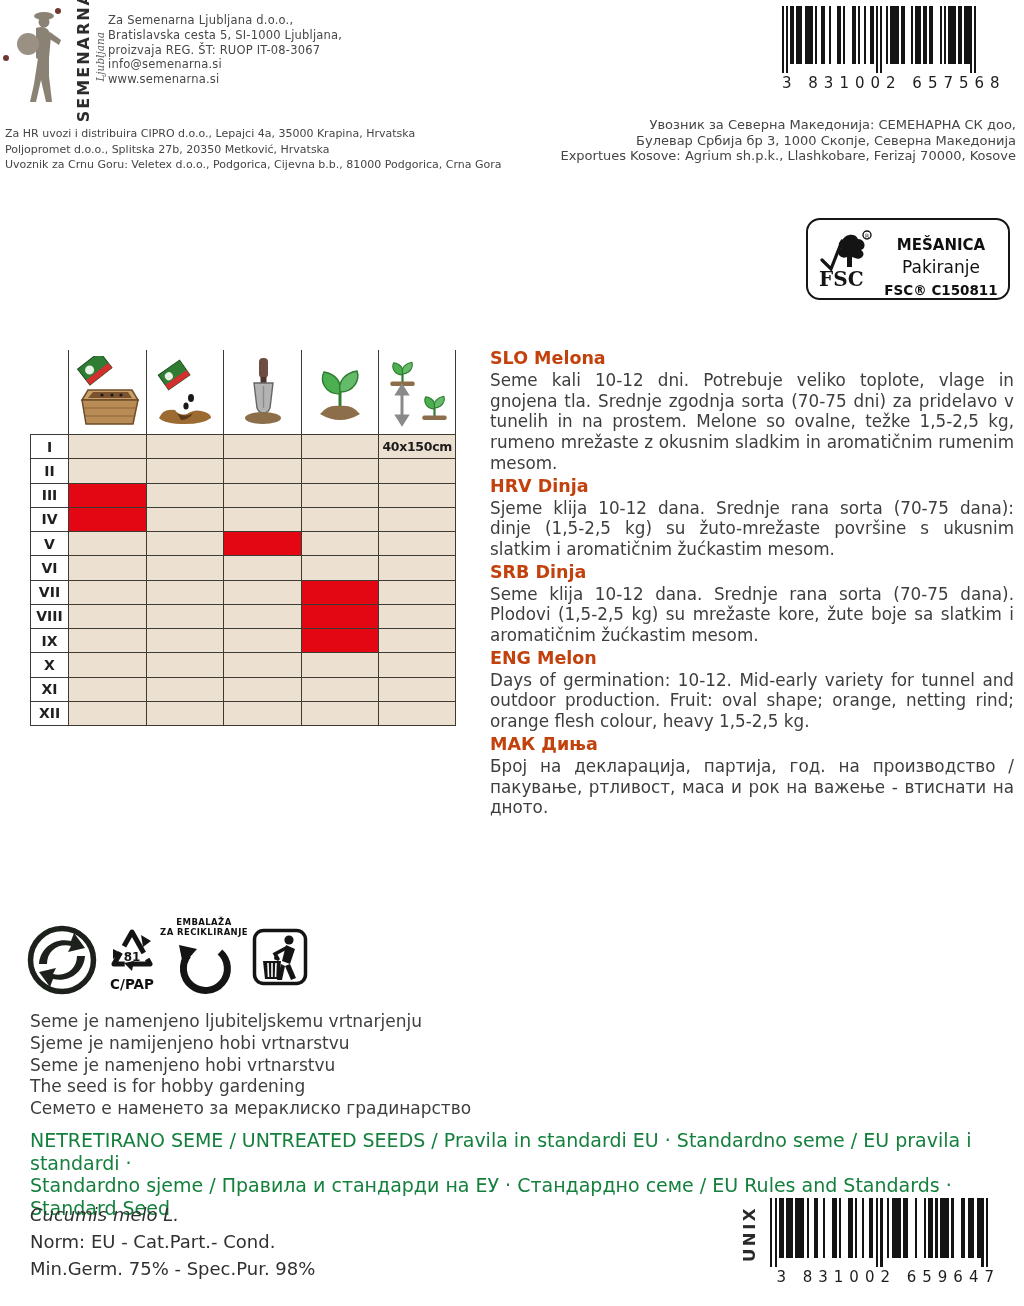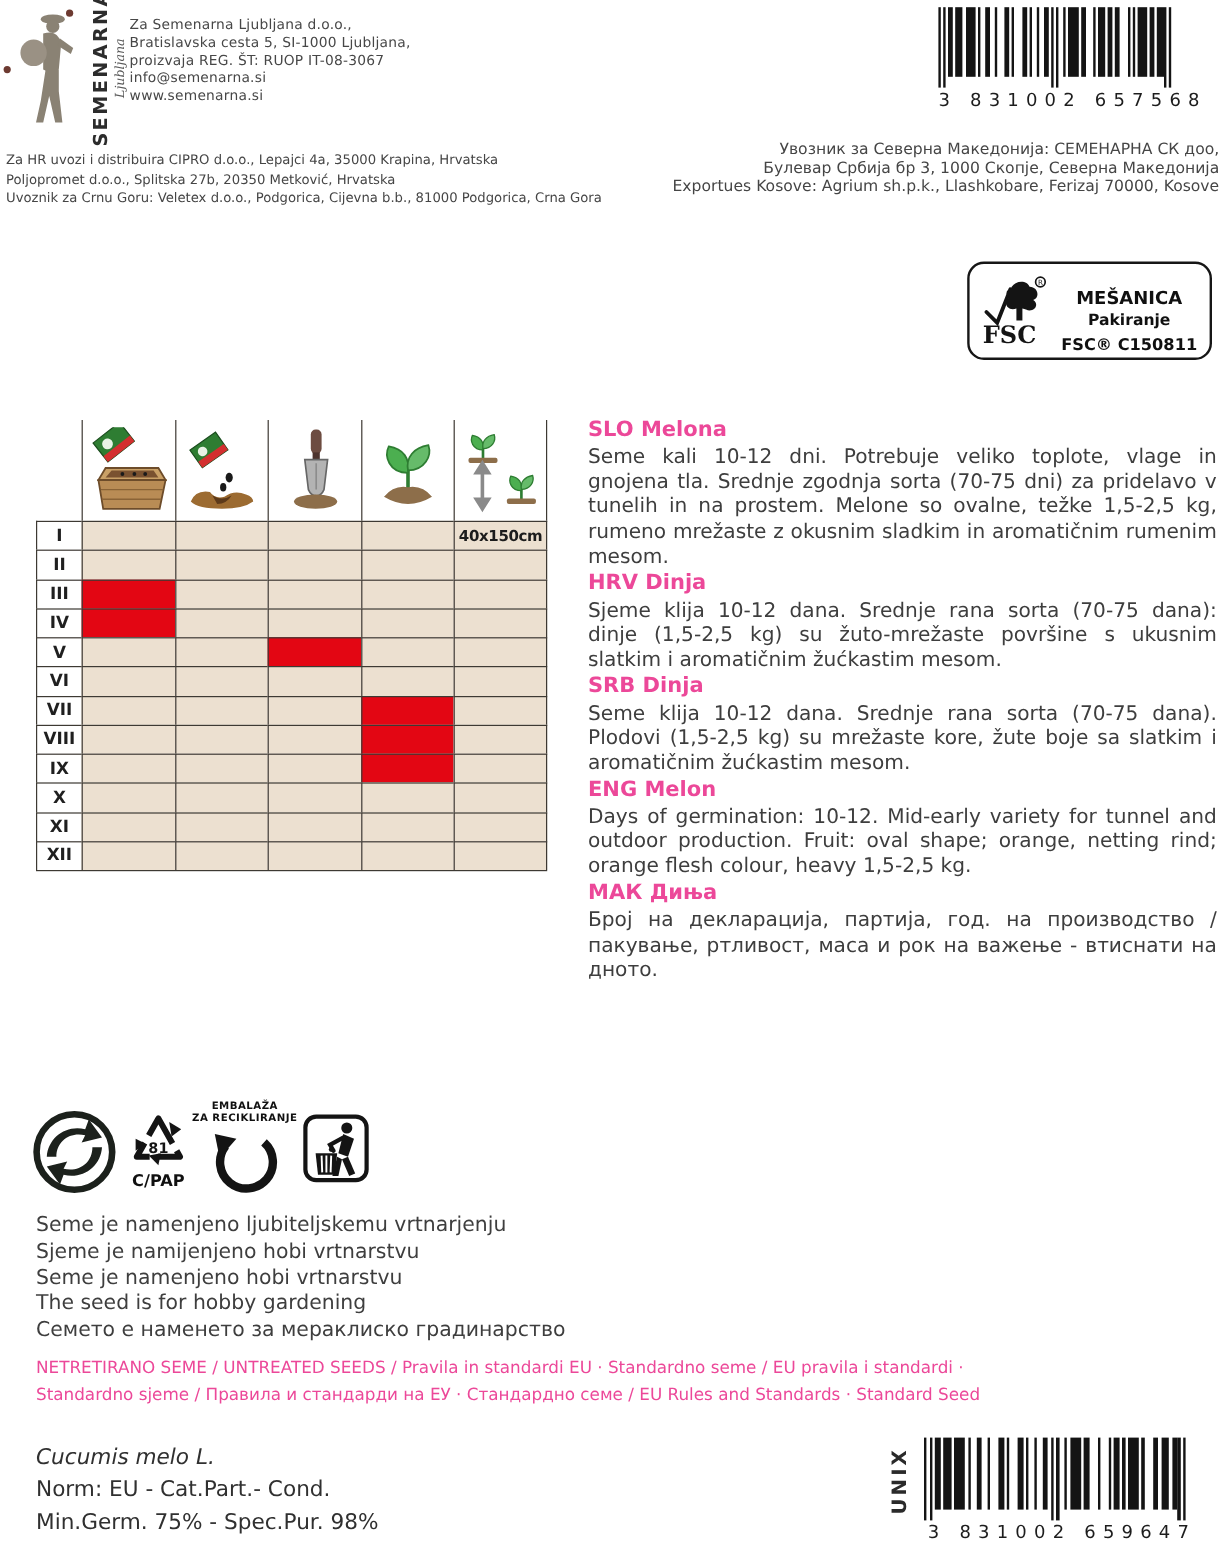--- a/index.html
+++ b/index.html
@@ -12,69 +12,69 @@
 .logo-figure{left:14px;top:6px;}
 .brand{left:74px;top:8px;height:98px;display:flex;align-items:center;}
 .brand-main{writing-mode:vertical-rl;transform:rotate(180deg);font-weight:bold;font-size:16px;letter-spacing:2px;color:#2c2c2c;}
 .brand-sub{writing-mode:vertical-rl;transform:rotate(180deg);font-family:"DejaVu Serif",serif;font-style:italic;font-size:10.5px;color:#5a5a5a;margin-left:1px;}
 .brand-dot{width:6px;height:6px;border-radius:50%;background:#6d3a31;}
 .dot-a{left:55px;top:8px;}
 .dot-b{left:3px;top:55px;}
 .addr{left:108px;top:13px;font-size:11.5px;line-height:14.8px;color:#474747;letter-spacing:.2px;}
 
 
-.bc{text-align:center;}
+.bc{text-align:right;}
 .bc-top{left:782px;top:6px;width:210px;}
 .bc-bottom{left:770px;top:1198px;width:230px;}
 .bc-bars{white-space:nowrap;font-size:0;text-align:left;}
 .bc-bars i{display:inline-block;vertical-align:top;}
 .bc-digits{font-size:15px;letter-spacing:6px;color:#1d1d1d;margin-top:1px;white-space:nowrap;}
 .unix{left:740px;top:1206px;writing-mode:vertical-rl;transform:rotate(180deg);font-size:16.5px;font-weight:bold;letter-spacing:2.5px;color:#2a2a2a;}
 
 
 .dist-left{left:5px;top:126px;font-size:11px;line-height:15.6px;color:#454545;}
 .dist-right{right:8px;top:117px;font-size:13px;line-height:15.6px;color:#454545;text-align:right;}
 
 
 .fsc-box{left:806px;top:218px;width:204px;height:82px;border:2.5px solid #161616;border-radius:14px;display:flex;align-items:center;gap:6px;padding:5px 8px;background:#fff;}
 .fsc-logo{width:60px;flex:0 0 auto;}
 .fsc-lines{flex:1;text-align:center;color:#101010;}
 .fsc-l1{font-weight:bold;font-size:15px;margin-top:16px;}
-.fsc-l2{font-weight:bold;font-size:13px;margin-top:3px;}
+.fsc-l2{font-weight:normal;font-size:17px;margin-top:3px;}
 .fsc-l3{font-weight:bold;font-size:13.5px;margin-top:5px;}
 
 
 .calendar{left:30px;top:350px;width:426px;height:376px;}
 .cal-header{position:absolute;left:38px;top:0;width:388px;height:84px;display:grid;grid-template-columns:repeat(5,1fr);}
 .hcell{border-left:1.7px solid #3d3933;display:flex;align-items:center;justify-content:center;}
 .hcell:last-child{border-right:1.7px solid #3d3933;}
 .cal-rows{position:absolute;left:0;top:84px;width:426px;height:292px;display:grid;grid-template-columns:38px repeat(5,1fr);grid-template-rows:repeat(12,1fr);border-bottom:1.7px solid #3d3933;}
 .cal-rows>div{border-top:1.7px solid #3d3933;border-left:1.7px solid #3d3933;}
 .cal-rows>div:nth-child(6n){border-right:1.7px solid #3d3933;}
 .cal-label{background:#fff;display:flex;align-items:center;justify-content:center;font-weight:bold;font-size:14px;color:#1f1f1f;}
 .cal-cell{background:#ece0d0;}
 .cal-cell.active{background:#e30613;}
 .cal-cell.cal-note{display:flex;align-items:center;justify-content:center;font-weight:bold;font-size:12.5px;color:#1c1c1c;letter-spacing:-.3px;}
 
 
 .descs{left:490px;top:347px;width:524px;}
-.sec-h{color:#ec4899;font-weight:bold;font-size:17.5px;line-height:23px;}
+.sec-h{color:#c2410c;font-weight:bold;font-size:17.5px;line-height:23px;}
 .sec-p{font-size:16.8px;line-height:20.7px;text-align:justify;color:#3e3e3e;margin-bottom:1px;}
 
 
 .gd{left:26px;top:924px;}
 .cpap{left:102px;top:927px;width:60px;text-align:center;}
 .cpap-label{font-weight:bold;font-size:13.5px;color:#101010;margin-top:-1px;}
 .emb{left:158px;top:917px;width:92px;text-align:center;}
 .emb-cap{font-size:8.5px;font-weight:bold;letter-spacing:.4px;color:#101010;line-height:10px;}
 .tidy{left:252px;top:928px;}
 
 
 .hobby{left:30px;top:1011px;font-size:17px;line-height:21.8px;color:#3e3e3e;}
-.standards{left:30px;top:1129px;width:965px;font-size:14px;line-height:22.5px;color:#ec4899;}
+.standards{left:30px;top:1129px;width:965px;font-size:19px;line-height:22.5px;color:#15803d;}
 .product{left:30px;top:1202px;font-size:18px;line-height:26.8px;color:#303030;}
 .product .latin{font-style:italic;}
 .product b{color:#1f1f1f;}
 </style>
 </head>
 <body>
 
 <div class="page">
 
   <div class="abs logo-figure">

